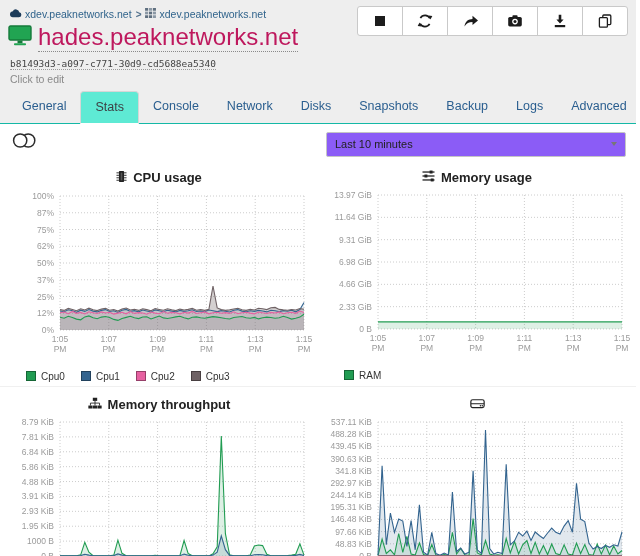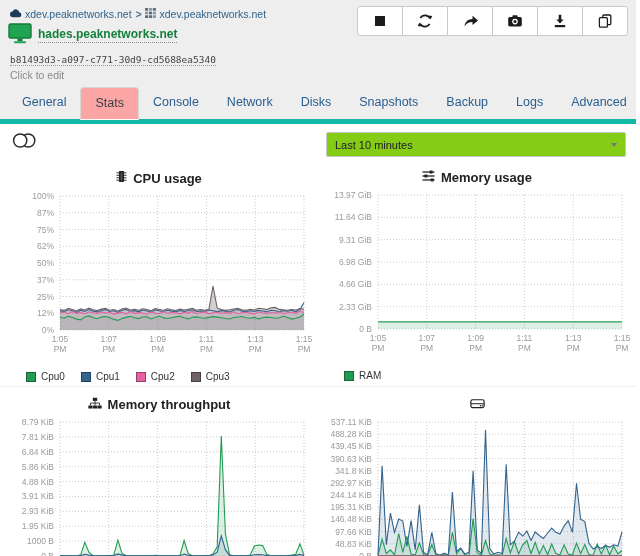--- a/index.html
+++ b/index.html
@@ -5,40 +5,40 @@
   * { margin:0; padding:0; box-sizing:border-box; }
   html,body { width:640px; height:556px; background:#fff; font-family:"Liberation Sans", sans-serif; color:#333; }
   .page { width:636px; height:556px; overflow:hidden; background:#fff; }
 
   
   .header { position:relative; background:#eeeeee; padding:5px 0 0 0; }
   .breadcrumb { padding:3px 0 2px 10px; font-size:10.5px; display:flex; align-items:center; gap:4px; }
   .breadcrumb a { color:#31648c; text-decoration:none; display:inline-flex; align-items:center; gap:3px; cursor:pointer; }
   .breadcrumb .sep { color:#51708c; font-weight:bold; font-size:10px; }
   .vm-title-row { padding:1px 0 1px 8px; display:flex; align-items:center; gap:6px; }
-  .vm-title { font-size:12px; font-weight:700; color:#15803d; border-bottom:1px dotted #8a8a8a; line-height:1.15; cursor:pointer; }
+  .vm-title { font-size:24px; font-weight:400; color:#be185d; border-bottom:1px dotted #8a8a8a; line-height:1.15; cursor:pointer; }
   .vm-uuid { margin:3px 0 0 10px; font-family:"DejaVu Sans Mono", monospace; font-size:9.5px; color:#444; border-bottom:1px dotted #999; display:inline-block; cursor:pointer; }
   .edit-hint { margin:2px 0 0 10px; font-size:10.5px; color:#8a8a8a; }
 
   .toolbar { position:absolute; top:6px; right:8px; display:flex; }
   .tb-btn { width:46px; height:30px; background:#fff; border:1px solid #c9c9c9; margin-left:-1px;
             display:flex; align-items:center; justify-content:center; cursor:pointer; }
   .tb-btn:first-child { border-radius:3px 0 0 3px; margin-left:0; }
   .tb-btn:last-child { border-radius:0 3px 3px 0; }
   .tb-btn svg { display:block; }
 
   
-  .tabs { display:flex; list-style:none; margin-top:6px; padding-left:8px; border-bottom:5px solid #14b8a6; }
+  .tabs { display:flex; list-style:none; margin-top:6px; padding-left:8px; border-bottom:1px solid #14b8a6; }
   .tab { font-size:12.5px; color:#2a5e8f; padding:8px 14px 9px; cursor:pointer; margin-bottom:-1px; }
-  .tab.active { background:#fca5a5; color:#3d4145; border:1px solid #d6d6d6; border-bottom:1px solid #fff; border-radius:4px 4px 0 0; }
+  .tab.active { background:#5eead4; color:#3d4145; border:1px solid #d6d6d6; border-bottom:1px solid #fff; border-radius:4px 4px 0 0; }
 
   
   .controls { position:relative; height:34px; margin-top:6px; }
   .toggle-btn { position:absolute; left:12px; top:2px; background:none; border:none; cursor:pointer; }
-  .range-select { position:absolute; right:10px; top:2px; width:300px; height:25px; background:#84cc16;
+  .range-select { position:absolute; right:10px; top:2px; width:300px; height:25px; background:#8b5cf6;
                   border:1px solid #c5c5c5; border-radius:2px; font-size:11px; color:#222;
                   display:flex; align-items:center; padding:0 8px; cursor:pointer; }
   .range-select .caret { margin-left:auto; width:0; height:0; border-left:3.5px solid transparent;
                   border-right:3.5px solid transparent; border-top:4.5px solid #777; }
 
   
   .charts-grid { display:grid; grid-template-columns:1fr 1fr; }
   .charts-grid .row2 { border-top:1px solid #f0f0f0; padding-top:6px; }
   .panel { padding:2px 2px 4px 2px; }
   .chart-title { text-align:left; font-size:13px; font-weight:bold; color:#222; margin:4px 0 2px;

